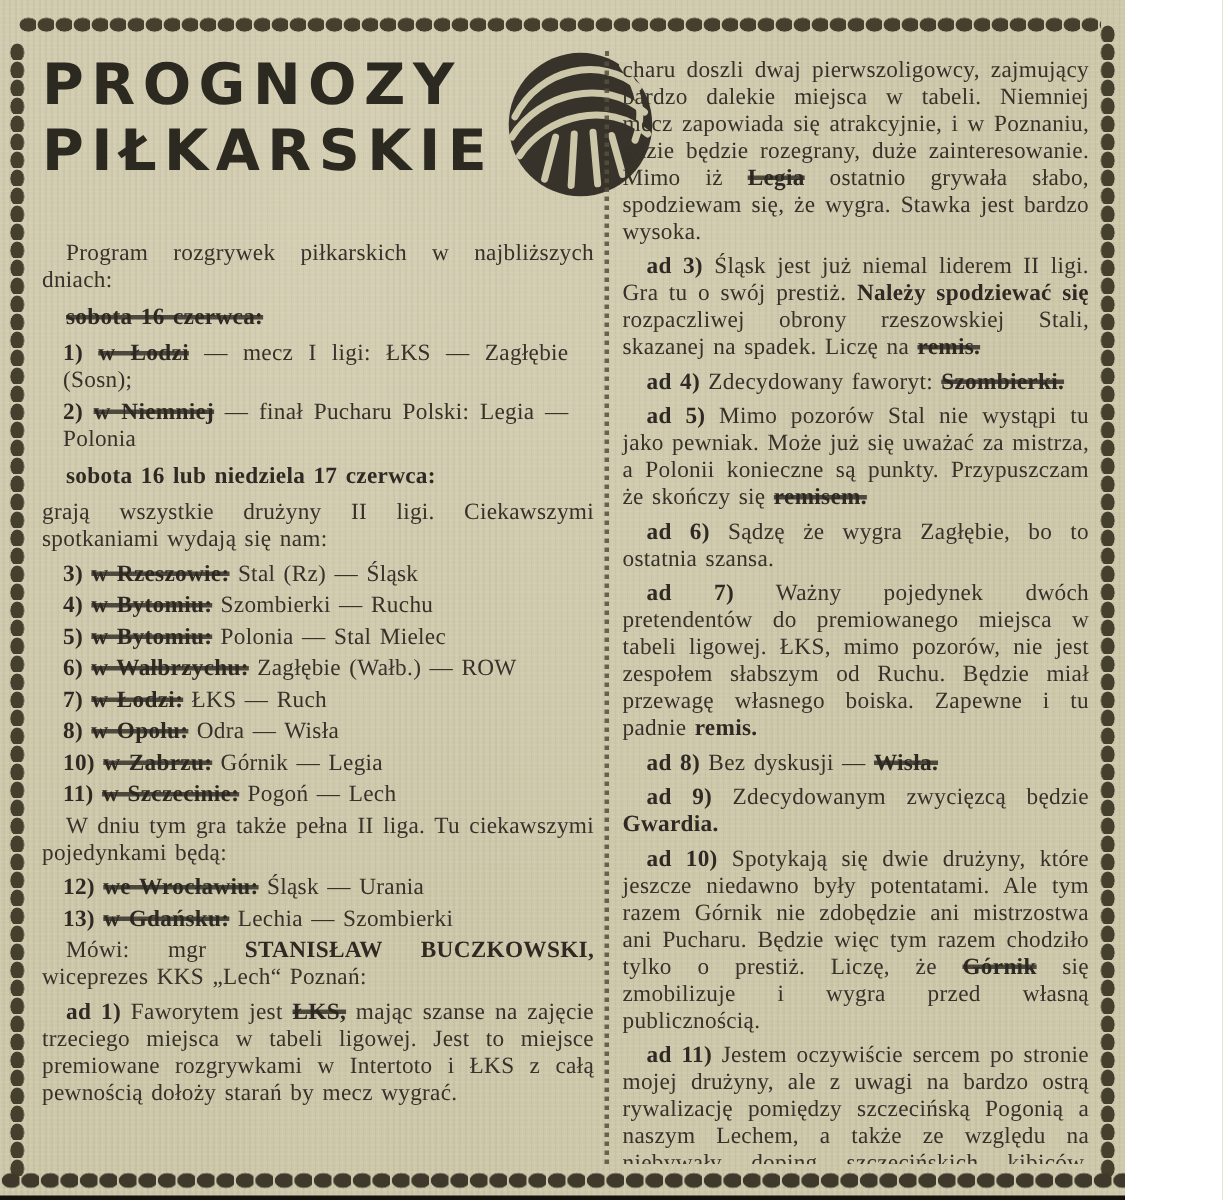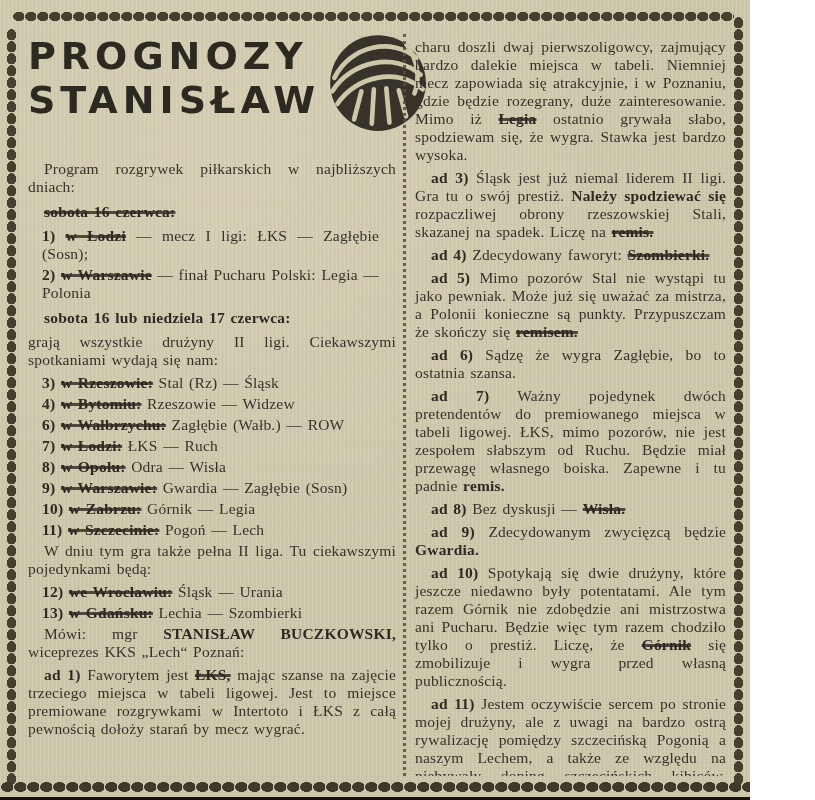--- a/index.html
+++ b/index.html
@@ -62,49 +62,49 @@
   <div class="rope rope-right"></div>
   <div class="rope rope-bottom"></div>
   <div class="edge-strip"></div>
 
   <div class="content">
 
     <div class="col col-left">
       <div class="masthead">
         <h1 class="title">
           <span>PROGNOZY</span>
-          <span>STANISŁAW</span>
+          <span>PIŁKARSKIE</span>
         </h1>
         <svg class="ball" viewBox="0 0 100 100" aria-hidden="true">
           <circle cx="50" cy="51" r="46" fill="#37332a"></circle>
           <g fill="none" stroke="#cdc7aa" stroke-width="4.5" stroke-linecap="round">
             <path d="M8 46 C 24 14, 64 7, 87 27"></path>
             <path d="M6 59 C 24 30, 66 21, 91 43"></path>
             <path d="M11 71 C 28 45, 68 35, 93 57"></path>
             <path d="M77 13 C 88 28, 91 46, 85 61"></path>
             <path d="M34 59 L 27 86"></path>
             <path d="M46 57 L 44 90"></path>
             <path d="M58 56 L 61 89"></path>
             <path d="M70 58 L 77 83"></path>
           </g>
         </svg>
       </div>
 
       <p class="para"><span>Program rozgrywek piłkarskich w najbliższych dniach:</span></p>
       <p class="head"><span class="seg-bs">sobota 16 czerwca:</span></p>
       <p class="para flush item" style="white-space:normal"><span class="seg-b">1) </span><span class="seg-bs">w Łodzi</span><span> — mecz I ligi: ŁKS — Zagłębie (Sosn);</span></p>
-      <p class="para flush item" style="white-space:normal"><span class="seg-b">2) </span><span class="seg-bs">w Warszawie</span><span> — finał Pucharu Polski: Legia — Polonia</span></p>
+      <p class="para flush item" style="white-space:normal"><span class="seg-b">2) </span><span class="seg-bs">w Niemniej</span><span> — finał Pucharu Polski: Legia — Polonia</span></p>
       <p class="head"><span class="seg-b">sobota 16 lub niedziela 17 czerwca:</span></p>
       <p class="para flush"><span>grają wszystkie drużyny II ligi. Ciekawszymi spotkaniami wydają się nam:</span></p>
       <p class="item"><span class="seg-b">3) </span><span class="seg-bs">w Rzeszowie:</span><span> Stal (Rz) — Śląsk</span></p>
-      <p class="item"><span class="seg-b">4) </span><span class="seg-bs">w Bytomiu:</span><span> Rzeszowie — Widzew</span></p>
+      <p class="item"><span class="seg-b">4) </span><span class="seg-bs">w Bytomiu:</span><span> Szombierki — Ruchu</span></p>
+      <p class="item"><span class="seg-b">5) </span><span class="seg-bs">w Bytomiu:</span><span> Polonia — Stal Mielec</span></p>
       <p class="item"><span class="seg-b">6) </span><span class="seg-bs">w Wałbrzychu:</span><span> Zagłębie (Wałb.) — ROW</span></p>
       <p class="item"><span class="seg-b">7) </span><span class="seg-bs">w Łodzi:</span><span> ŁKS — Ruch</span></p>
       <p class="item"><span class="seg-b">8) </span><span class="seg-bs">w Opolu:</span><span> Odra — Wisła</span></p>
-      <p class="item"><span class="seg-b">9) </span><span class="seg-bs">w Warszawie:</span><span> Gwardia — Zagłębie (Sosn)</span></p>
       <p class="item"><span class="seg-b">10) </span><span class="seg-bs">w Zabrzu:</span><span> Górnik — Legia</span></p>
       <p class="item"><span class="seg-b">11) </span><span class="seg-bs">w Szczecinie:</span><span> Pogoń — Lech</span></p>
       <p class="para"><span>W dniu tym gra także pełna II liga. Tu ciekawszymi pojedynkami będą:</span></p>
       <p class="item"><span class="seg-b">12) </span><span class="seg-bs">we Wrocławiu:</span><span> Śląsk — Urania</span></p>
       <p class="item"><span class="seg-b">13) </span><span class="seg-bs">w Gdańsku:</span><span> Lechia — Szombierki</span></p>
       <p class="para"><span>Mówi: mgr </span><span class="seg-b">STANISŁAW BUCZKOWSKI,</span><span> wiceprezes KKS „Lech“ Poznań:</span></p>
       <p class="para"><span class="seg-b">ad 1)</span><span> Faworytem jest </span><span class="seg-bs">ŁKS,</span><span> mając szanse na zajęcie trzeciego miejsca w tabeli ligowej. Jest to miejsce premiowane rozgrywkami w Intertoto i ŁKS z całą pewnością dołoży starań by mecz wygrać.</span></p>
 
     </div>
 

